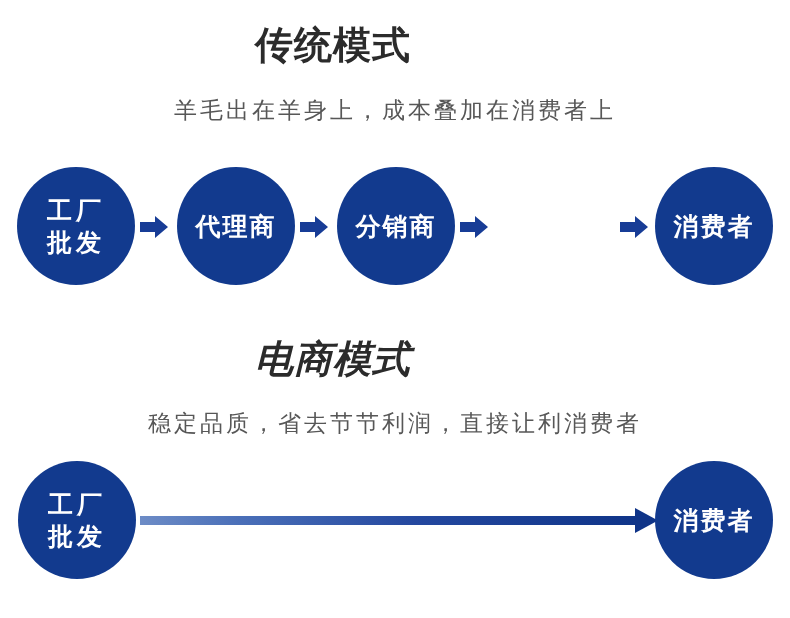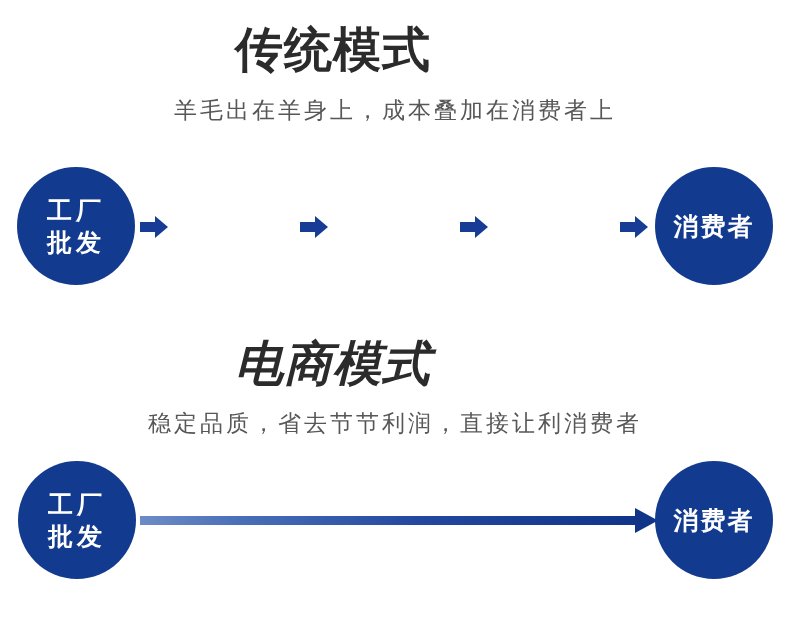--- a/index.html
+++ b/index.html
@@ -15,21 +15,21 @@
     font-family: "Liberation Sans", "DejaVu Sans", sans-serif;
     color: #2b2b2b;
   }
 
   
   .section-title {
     position: absolute;
     left: 0;
     width: 666px;
     text-align: center;
-    font-size: 48px;
+    font-size: 38px;
     font-weight: bold;
     color: #2b2b2b;
     letter-spacing: 1px;
     line-height: 1;
     white-space: nowrap;
   }
   .section-subtitle {
     position: absolute;
     left: 0;
     width: 790px;
@@ -125,27 +125,33 @@
     <span class="node-label two-line">工厂</span>
     <span class="node-label two-line">批发</span>
   </div>
 
   <span id="arrow-1" class="step-arrow">
     <svg width="28" height="26" viewBox="0 0 28 26" aria-hidden="true">
       <polygon points="0,8 15,8 15,2 28,13 15,24 15,18 0,18" fill="#173c96"></polygon>
     </svg>
   </span>
 
+  <div id="node-agent" class="node-circle">
+    <span class="node-label">代理商</span>
+  </div>
 
   <span id="arrow-2" class="step-arrow">
     <svg width="28" height="26" viewBox="0 0 28 26" aria-hidden="true">
       <polygon points="0,8 15,8 15,2 28,13 15,24 15,18 0,18" fill="#173c96"></polygon>
     </svg>
   </span>
 
+  <div id="node-distributor" class="node-circle">
+    <span class="node-label">分销商</span>
+  </div>
 
   <span id="arrow-3" class="step-arrow">
     <svg width="28" height="26" viewBox="0 0 28 26" aria-hidden="true">
       <polygon points="0,8 15,8 15,2 28,13 15,24 15,18 0,18" fill="#173c96"></polygon>
     </svg>
   </span>
 
 
   <span id="arrow-4" class="step-arrow">
     <svg width="28" height="26" viewBox="0 0 28 26" aria-hidden="true">

